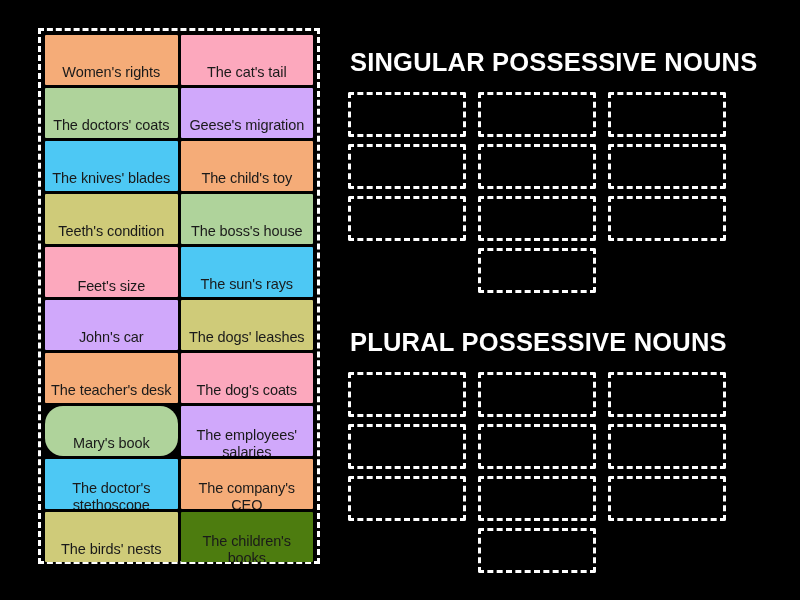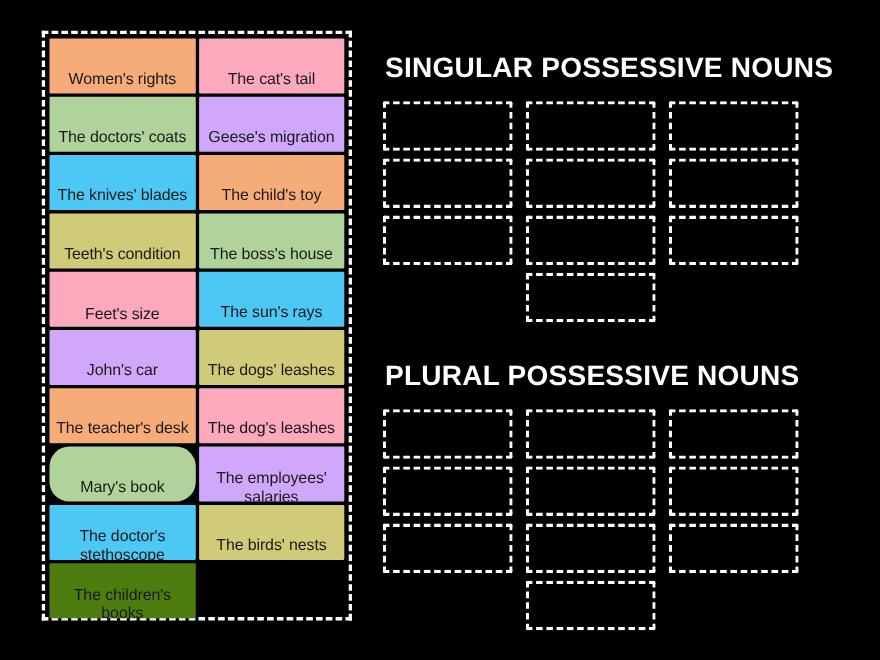--- a/index.html
+++ b/index.html
@@ -141,30 +141,33 @@
         <div class="tile" style="background: rgb(208, 168, 251);">
           <span>John's car</span>
         </div>
         <div class="tile" style="background: rgb(207, 203, 121); align-items: center;">
           <span>The dogs' leashes</span>
         </div>
         <div class="tile" style="background: rgb(245, 172, 120);">
           <span>The teacher's desk</span>
         </div>
         <div class="tile" style="background: rgb(252, 168, 189);">
-          <span>The dog's leashes</span>
+          <span>The dog's coats</span>
         </div>
         <div class="tile" style="background: rgb(175, 211, 155); border-radius: 18px;">
           <span>Mary's book</span>
         </div>
         <div class="tile" style="background: rgb(208, 168, 251);">
           <span>The employees' salaries</span>
         </div>
         <div class="tile" style="background: rgb(77, 200, 244);">
           <span>The doctor's stethoscope</span>
+        </div>
+        <div class="tile" style="background: rgb(245, 172, 120);">
+          <span>The company's CEO</span>
         </div>
         <div class="tile" style="background: rgb(207, 203, 121);">
           <span>The birds' nests</span>
         </div>
         <div class="tile" style="background: #4d7c0f;">
           <span>The children's books</span>
         </div>
       </div>
   </div>
 

